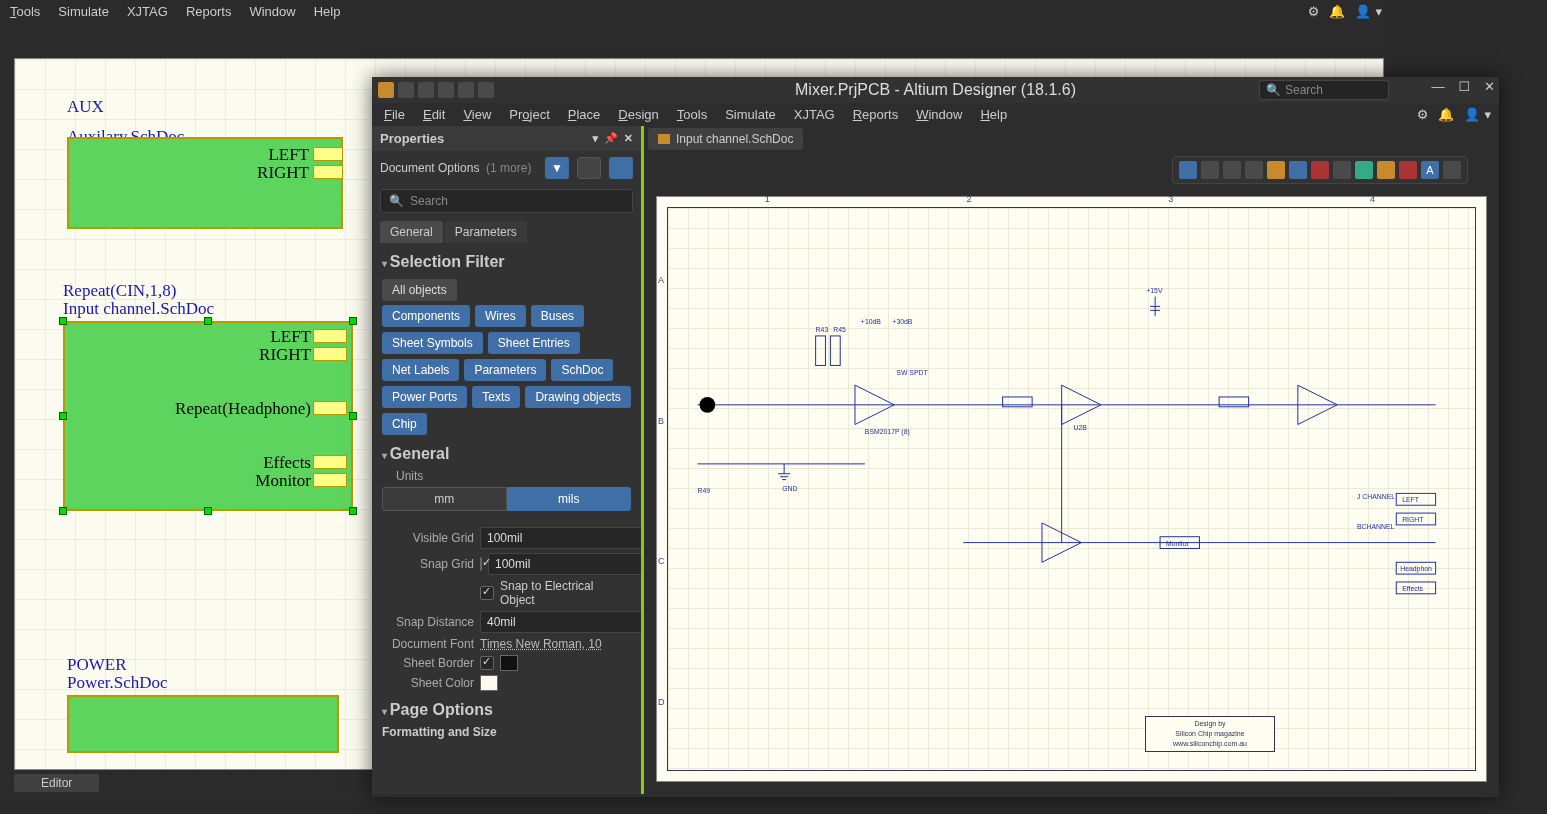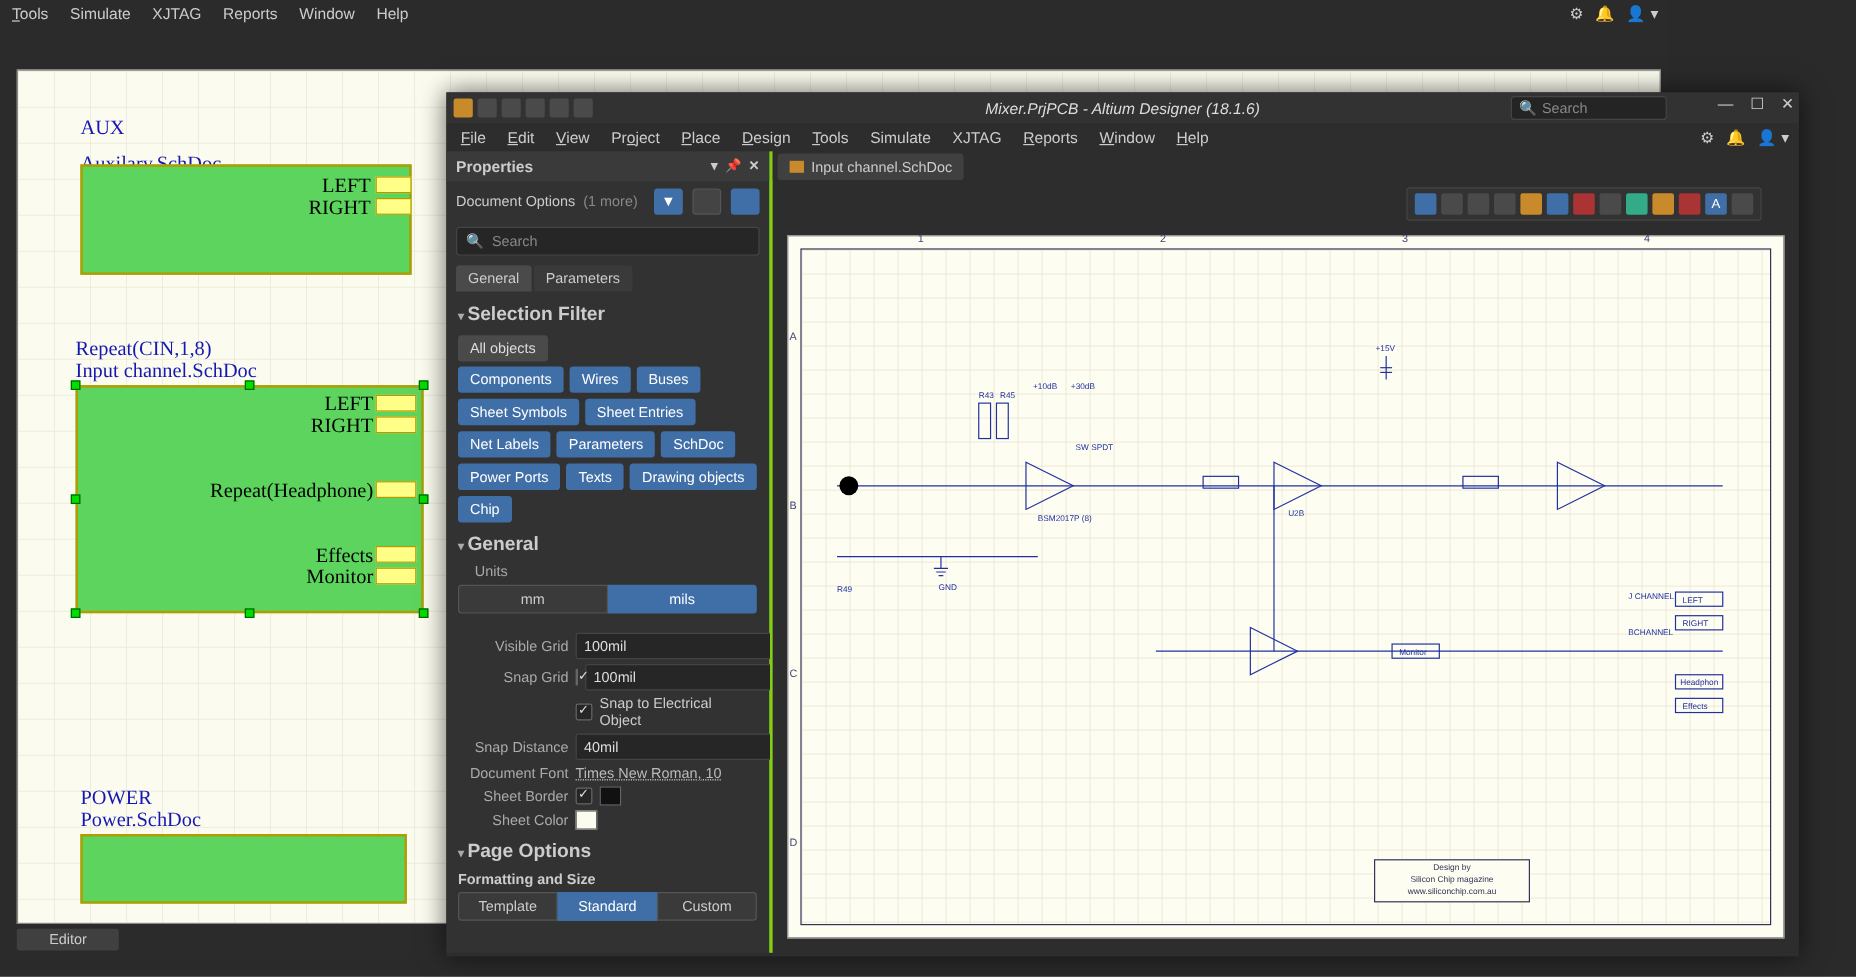--- a/index.html
+++ b/index.html
@@ -29,21 +29,21 @@
 
 .mini-tb { position: absolute; left: 416px; top: 60px; width: 360px; height: 18px; background: #2d2d2d; display: flex; gap: 6px; padding: 0 6px; }
 .mini-tb span { width: 14px; height: 14px; background: #555; border-radius: 2px; }
 
 
 .fg-window { position: absolute; left: 372px; top: 77px; width: 1127px; height: 720px; background: #2d2d2d; box-shadow: 0 0 20px rgba(0,0,0,.6); }
 .fg-titlebar { height: 26px; background: #323232; display: flex; align-items: center; padding: 0 6px; position: relative; }
 .fg-titlebar .ico { width: 16px; height: 16px; margin-right: 4px; border-radius: 2px; }
 .fg-titlebar .qat { display: flex; gap: 4px; }
 .fg-titlebar .qat span { width: 16px; height: 16px; background: #4a4a4a; border-radius: 2px; }
-.fg-title { position: absolute; left: 50%; transform: translateX(-50%); font-size: 13px; color: #ddd; font-style: italic; }
+.fg-title { position: absolute; left: 50%; transform: translateX(-50%); font-size: 16px; color: #ddd; }
 .fg-search { position: absolute; right: 110px; top: 3px; width: 130px; height: 20px; background: #242424; border: 1px solid #444; border-radius: 3px; padding: 0 6px; display: flex; align-items: center; gap: 4px; color: #888; }
 .fg-winbtns { position: absolute; right: 4px; top: 2px; display: flex; gap: 14px; font-size: 13px; }
 .fg-menu { display: flex; gap: 18px; padding: 4px 12px; font-size: 13px; background: #2d2d2d; position: relative; }
 .fg-menu .right { position: absolute; right: 8px; display: flex; gap: 10px; }
 
 .fg-body { display: flex; height: calc(100% - 52px); }
 
 
 .props { width: 272px; background: #323232; display: flex; flex-direction: column; border-right: 3px solid #84cc16; }
 .props-header { background: #3a3a3a; padding: 5px 8px; font-size: 13px; font-weight: 600; display: flex; justify-content: space-between; align-items: center; }
@@ -302,25 +302,20 @@
           <span class="cbx checked"></span>
           <span class="swatch dark"></span>
         </div>
         <div class="form-row">
           <label>Sheet Color</label>
           <span class="swatch light"></span>
         </div>
 
         <div class="sect-hdr">Page Options</div>
         <div style="font-size:12px;font-weight:600;margin:2px 0">Formatting and Size</div>
-        <div class="seg">
-          <button>Template</button>
-          <button class="active">Standard</button>
-          <button>Custom</button>
-        </div>
       </div>
     </div>
 
     <div class="fg-editor">
       <div class="fg-tabs">
         <div class="fg-tab">
           <span class="folder-ico"></span>
           <span>Input channel.SchDoc</span>
         </div>
       </div>

